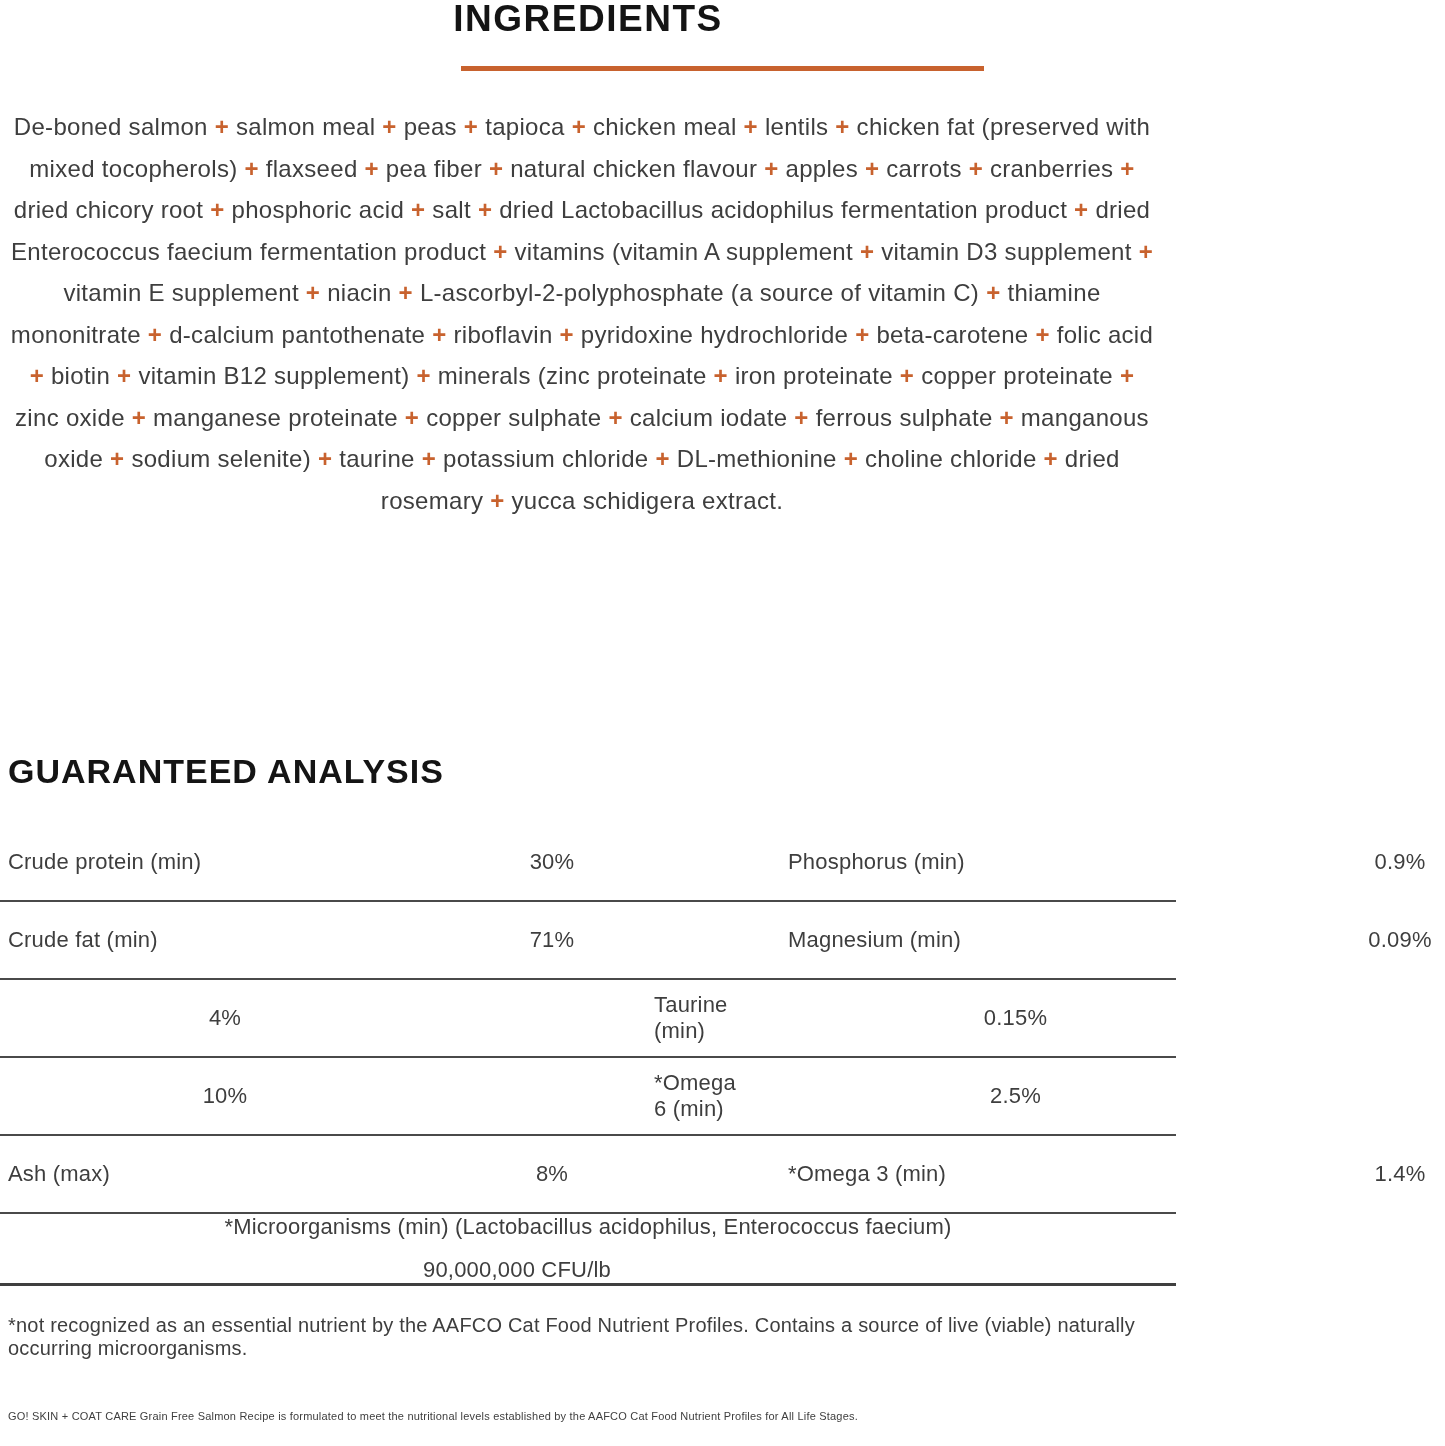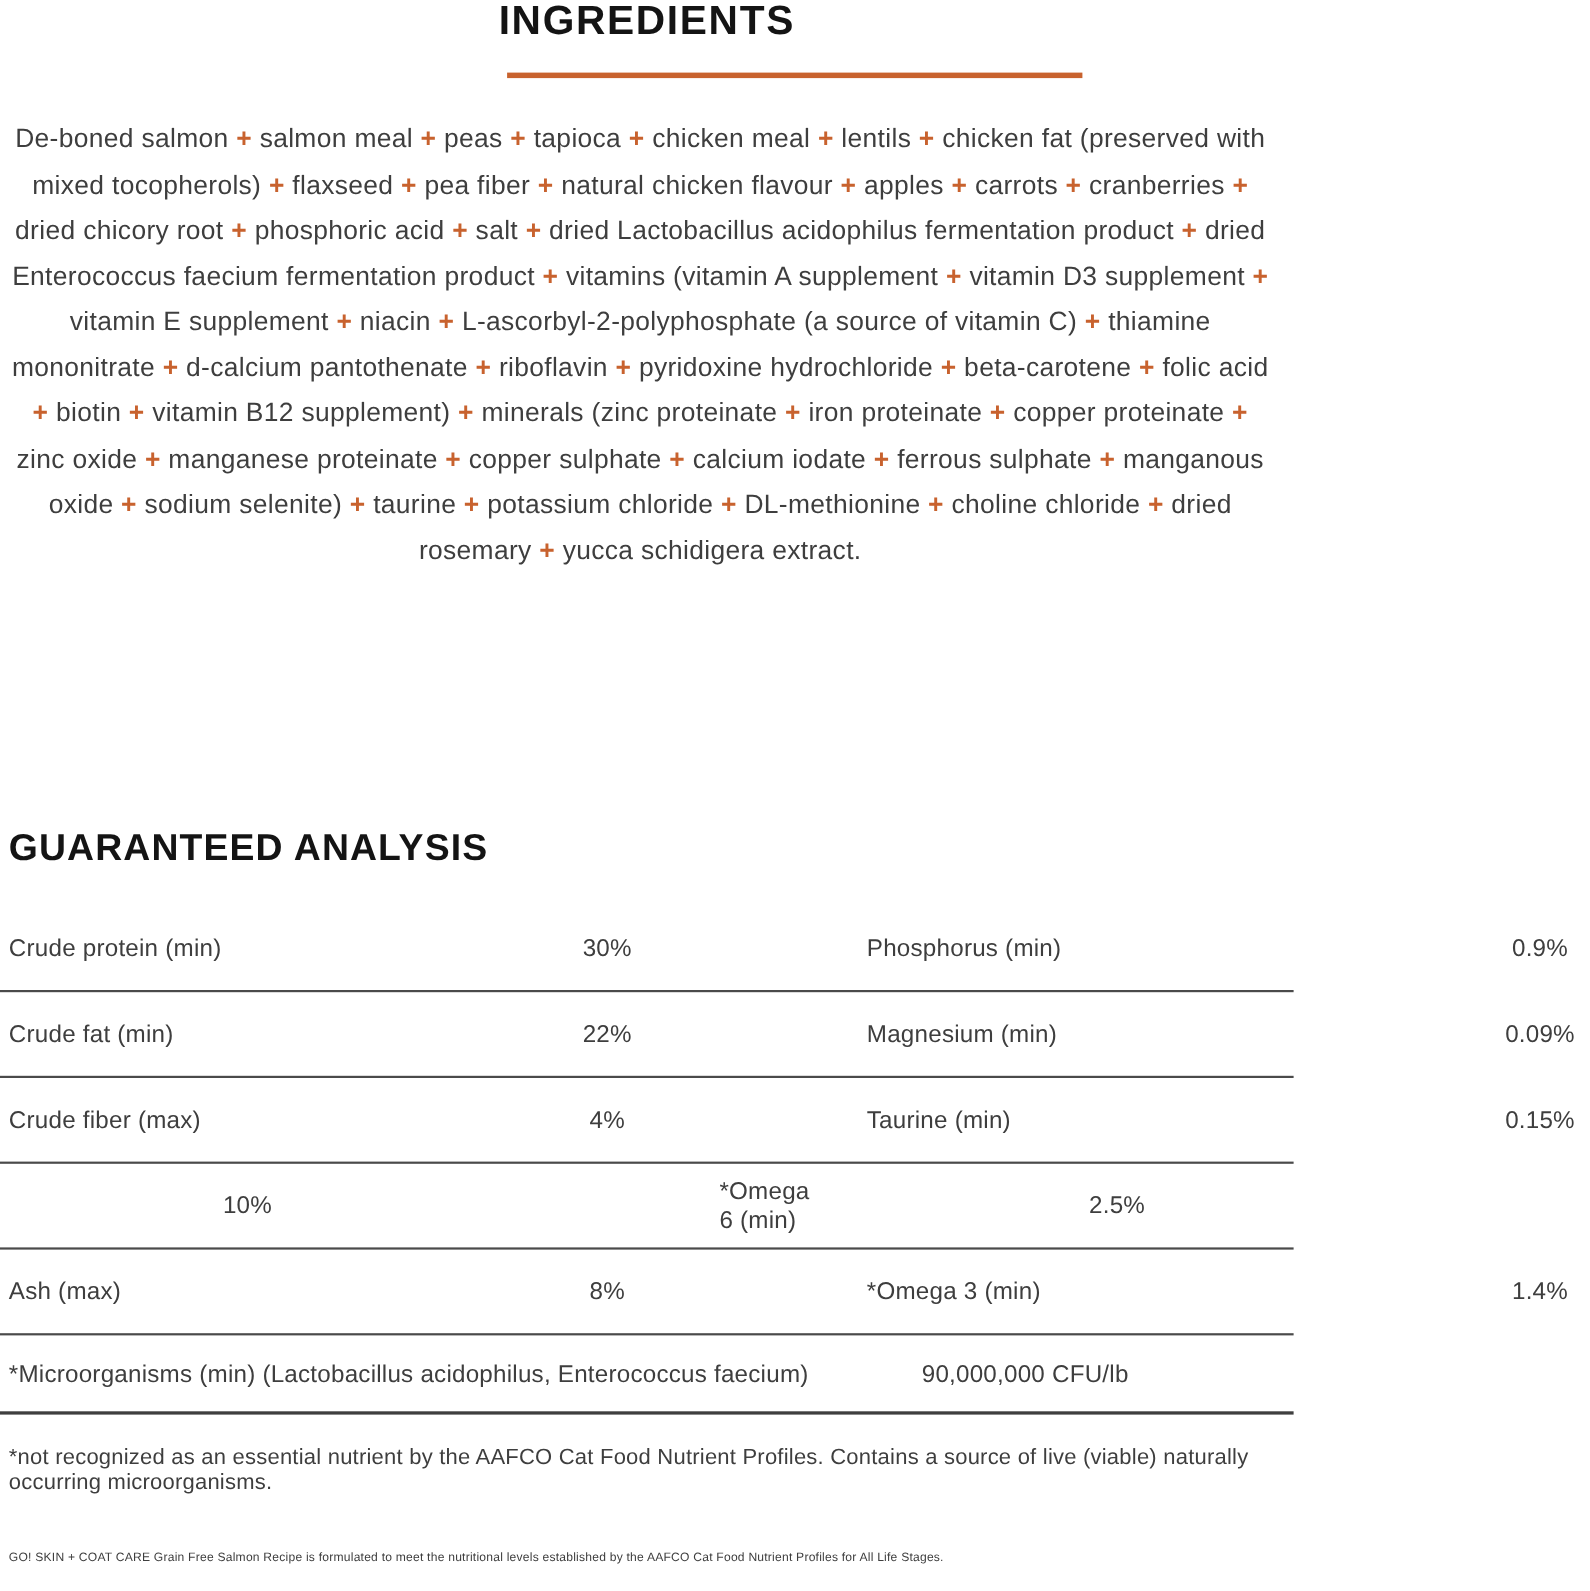--- a/index.html
+++ b/index.html
@@ -49,21 +49,21 @@
     font-size: 22px; color: #3e3e3e; letter-spacing: 0.2px; gap: 37px;
   }
   .ga-row .cell-label-left { padding-left: 8px; text-align: left; }
   .ga-row .cell-value { text-align: center; }
   .ga-row .cell-label-right { text-align: left; }
   .ga-fullrow {
     display: flex; justify-content: space-between; align-items: center;
     height: 72px;
     border-bottom: 3px solid #3f3f3f;
     padding: 0 8px;
-    font-size: 22px; color: #3e3e3e; letter-spacing: 0.2px;
+    font-size: 22px; color: #3e3e3e; letter-spacing: 0.2px; flex-direction: column;
   }
   .ga-fullrow .fullrow-value { margin-right: 142px; }
 
   .footnote-1 {
     margin-top: 28px; padding: 0 8px;
     font-size: 20px; color: #3e3e3e; letter-spacing: 0.2px;
   }
   .footnote-2 {
     margin-top: 43px; padding: 0 8px;
     max-width: 1330px;
@@ -88,28 +88,27 @@
   <div class="ga-row">
     <span class="cell-label-left">Crude protein (min)</span>
     <span class="cell-value">30%</span>
     <span class="cell-spacer"></span>
     <span class="cell-label-right">Phosphorus (min)</span>
     <span class="cell-value">0.9%</span>
   </div>
 
   <div class="ga-row">
     <span class="cell-label-left">Crude fat (min)</span>
-    <span class="cell-value">22%</span>
+    <span class="cell-value">71%</span>
     <span class="cell-spacer"></span>
     <span class="cell-label-right">Magnesium (min)</span>
     <span class="cell-value">0.09%</span>
   </div>
 
   <div class="ga-row">
-    <span class="cell-label-left">Crude fiber (max)</span>
     <span class="cell-value">4%</span>
     <span class="cell-spacer"></span>
     <span class="cell-label-right">Taurine (min)</span>
     <span class="cell-value">0.15%</span>
   </div>
 
   <div class="ga-row">
     <span class="cell-value">10%</span>
     <span class="cell-spacer"></span>
     <span class="cell-label-right">*Omega 6 (min)</span>

